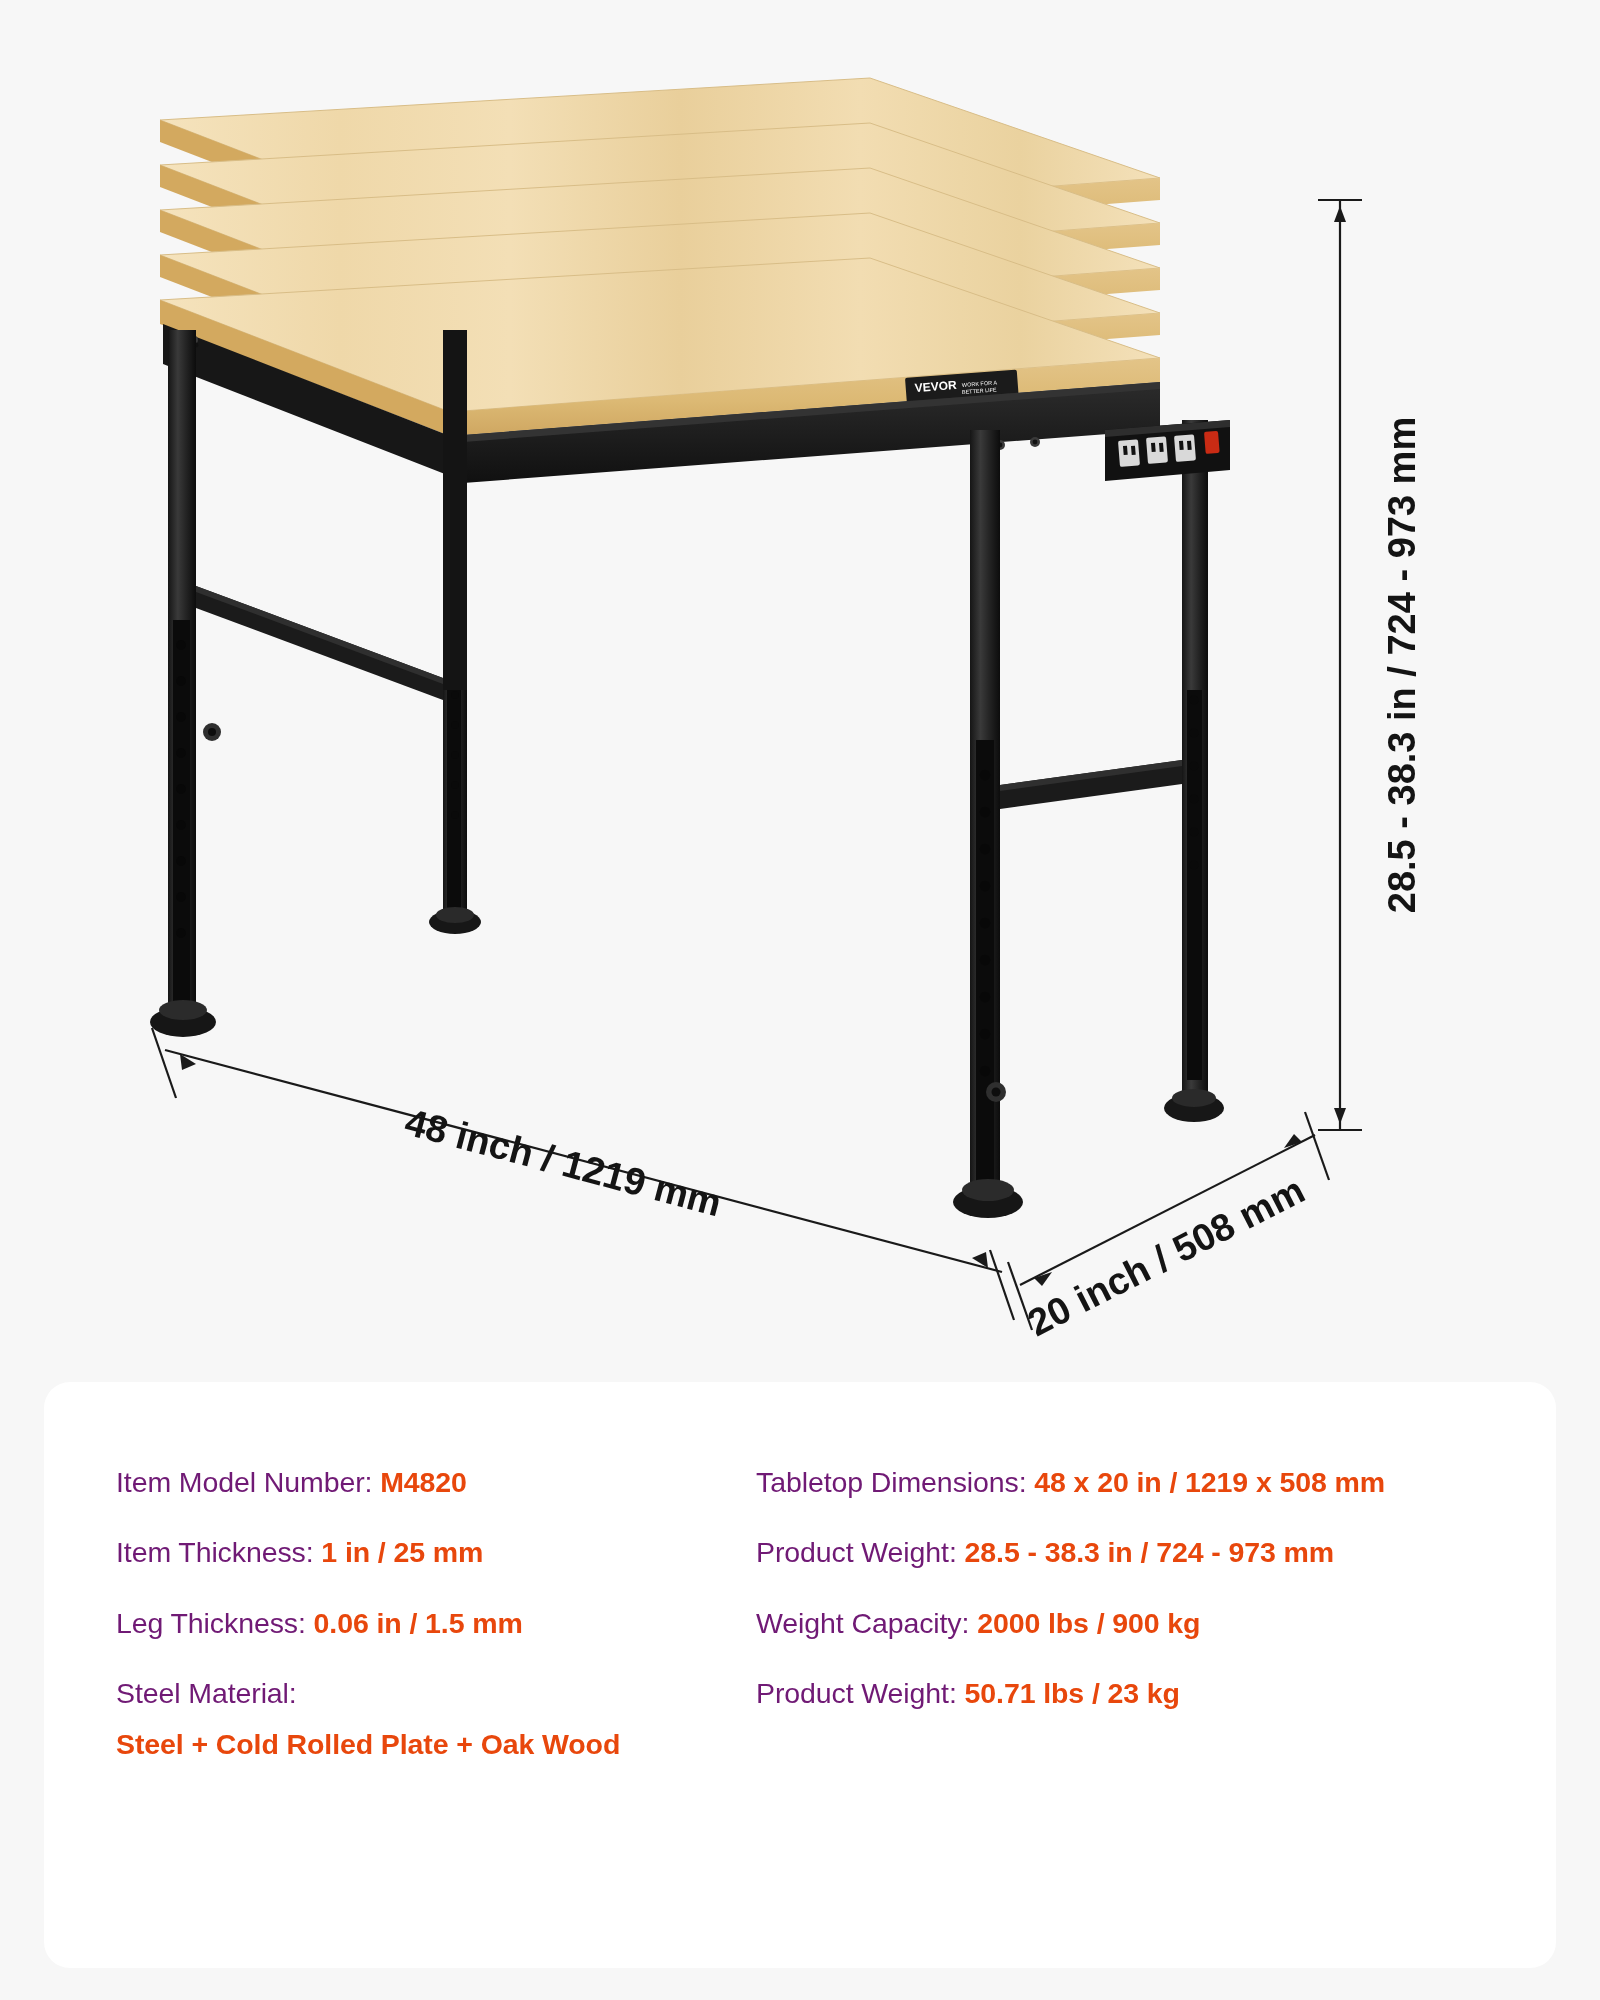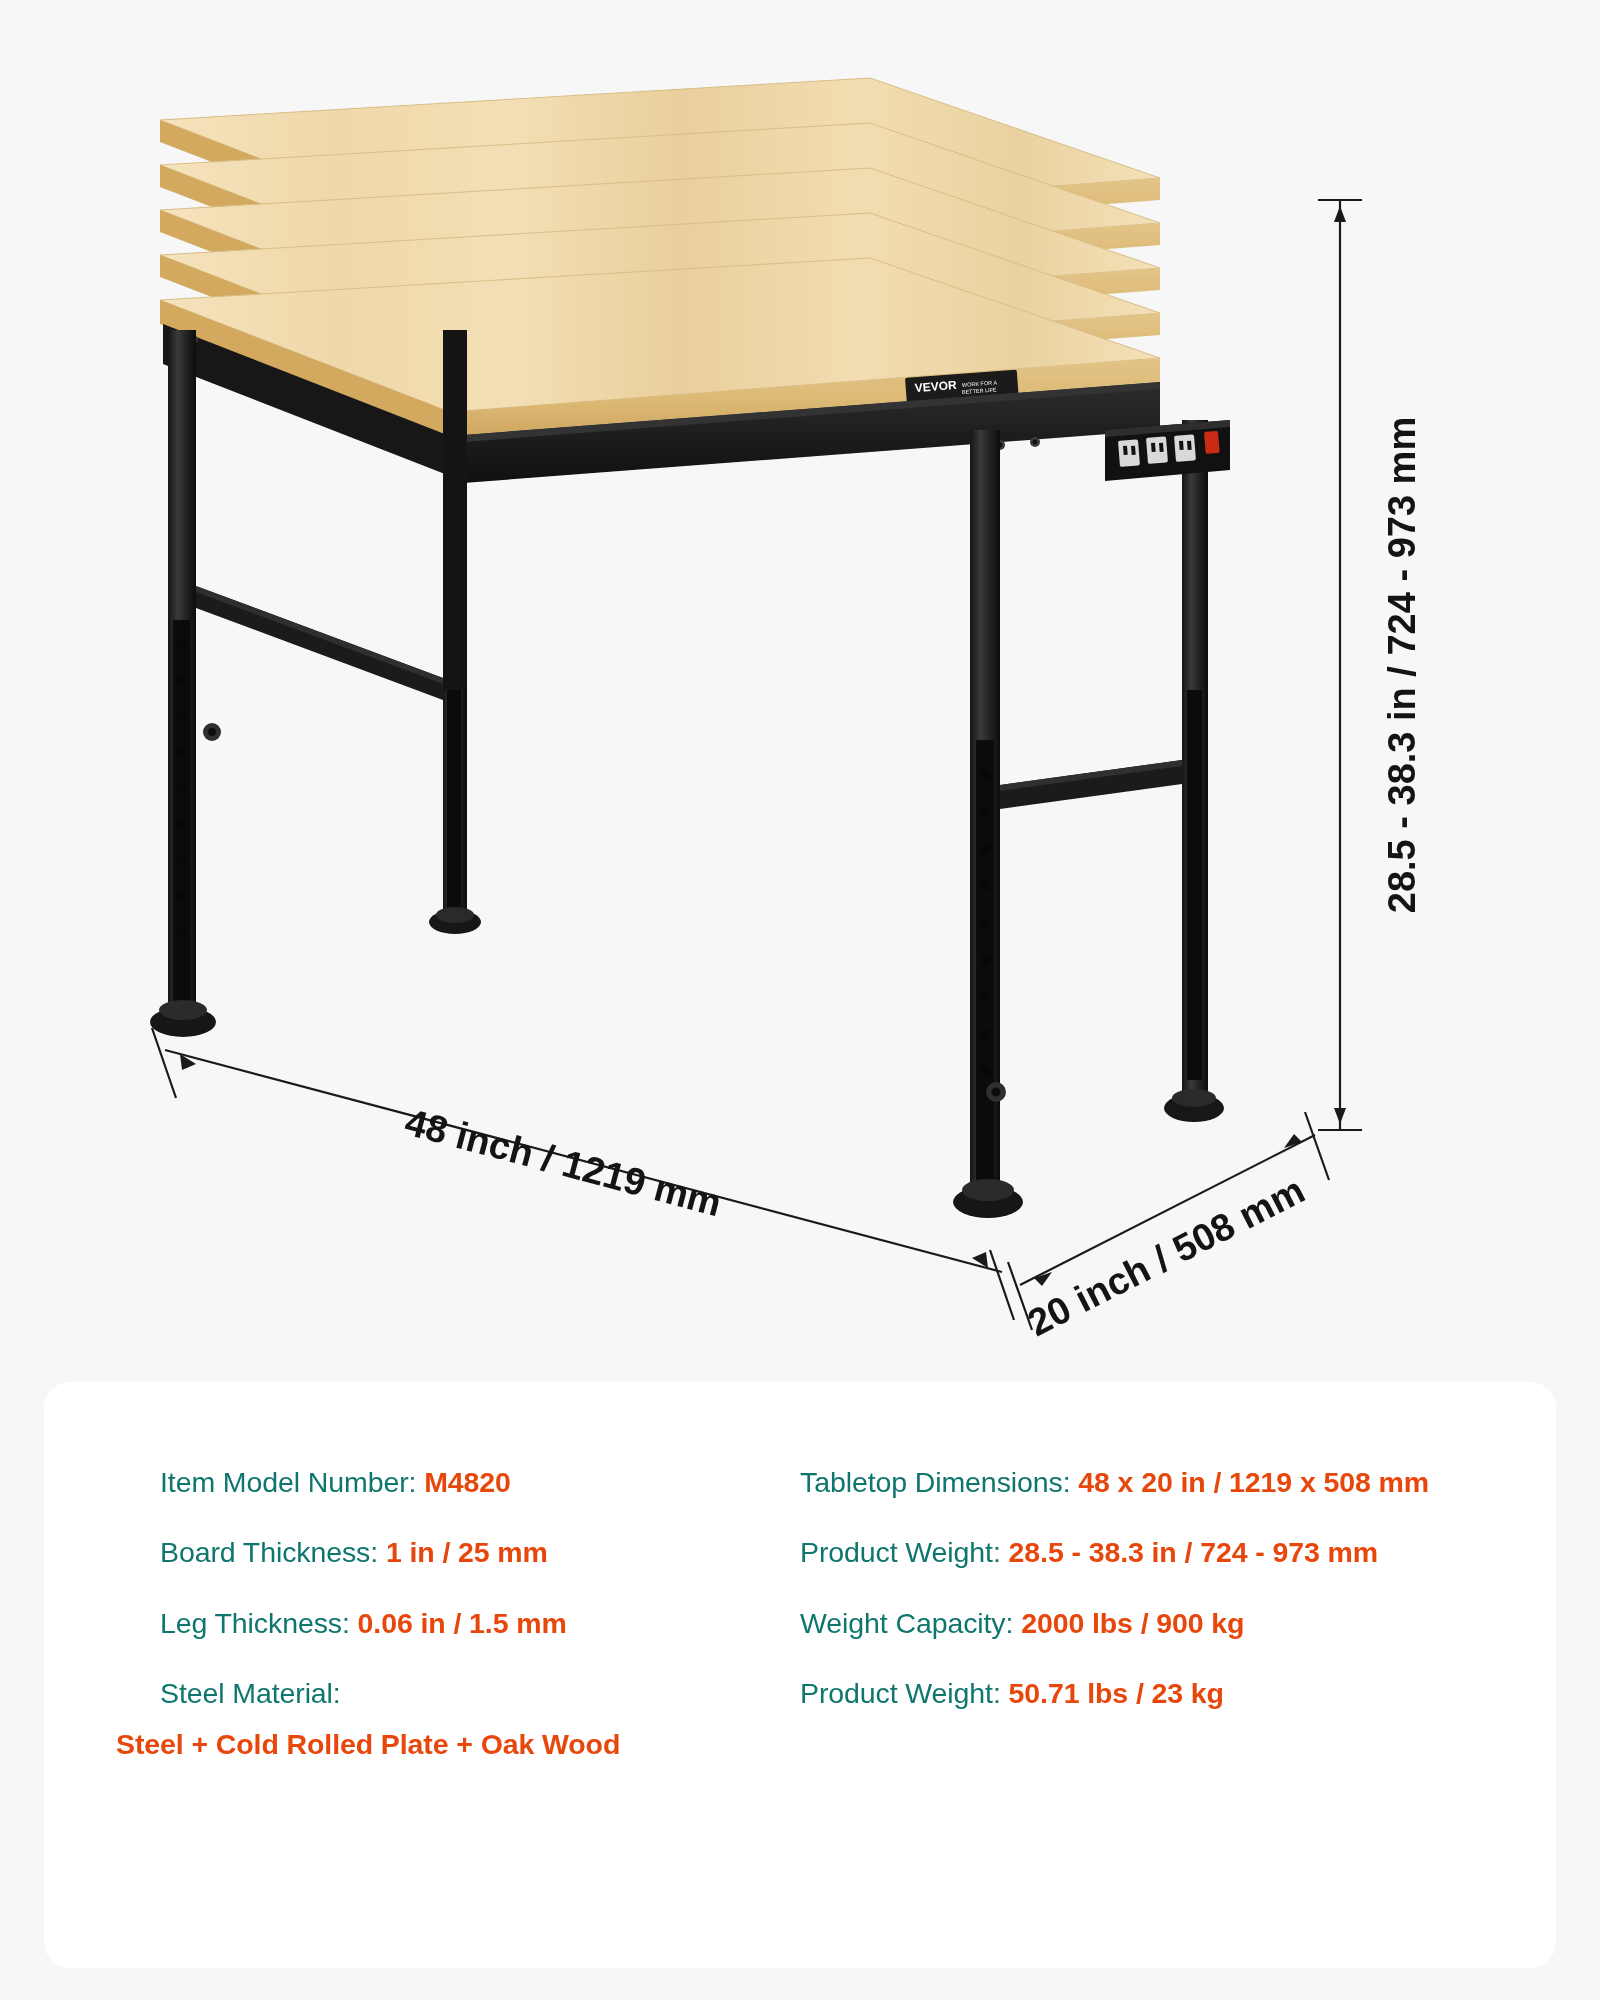--- a/index.html
+++ b/index.html
@@ -42,21 +42,21 @@
     grid-auto-rows: auto;
     row-gap: 30px;
   }
   .spec-item {
     font-size: 28.5px;
     line-height: 1.42;
     color: #6f6f6f;
     font-weight: 400;
     letter-spacing: -0.1px;
   }
-  .spec-item .label { color: #0f766e; margin-left: 44px; }
+  .spec-item .label { color: #701a75; }
   .spec-item .value { color: #e8470c; font-weight: 700; }
   .spec-item.stacked .value { display: block; margin-top: 10px; }
 
   
 </style>
 </head>
 <body>
 
 <div id="diagram">
   <svg width="1600" height="1370" viewBox="0 0 1600 1370" xmlns="http://www.w3.org/2000/svg">
@@ -289,21 +289,21 @@
   <div class="spec-grid">
 
     <div class="spec-item">
       <span class="label">Item Model Number: </span><span class="value">M4820</span>
     </div>
     <div class="spec-item">
       <span class="label">Tabletop Dimensions: </span><span class="value">48 x 20 in / 1219 x 508 mm</span>
     </div>
 
     <div class="spec-item">
-      <span class="label">Board Thickness: </span><span class="value">1 in / 25 mm</span>
+      <span class="label">Item Thickness: </span><span class="value">1 in / 25 mm</span>
     </div>
     <div class="spec-item">
       <span class="label">Product Weight: </span><span class="value">28.5 - 38.3 in / 724 - 973 mm</span>
     </div>
 
     <div class="spec-item">
       <span class="label">Leg Thickness: </span><span class="value">0.06 in / 1.5 mm</span>
     </div>
     <div class="spec-item">
       <span class="label">Weight Capacity: </span><span class="value">2000 lbs / 900 kg</span>

